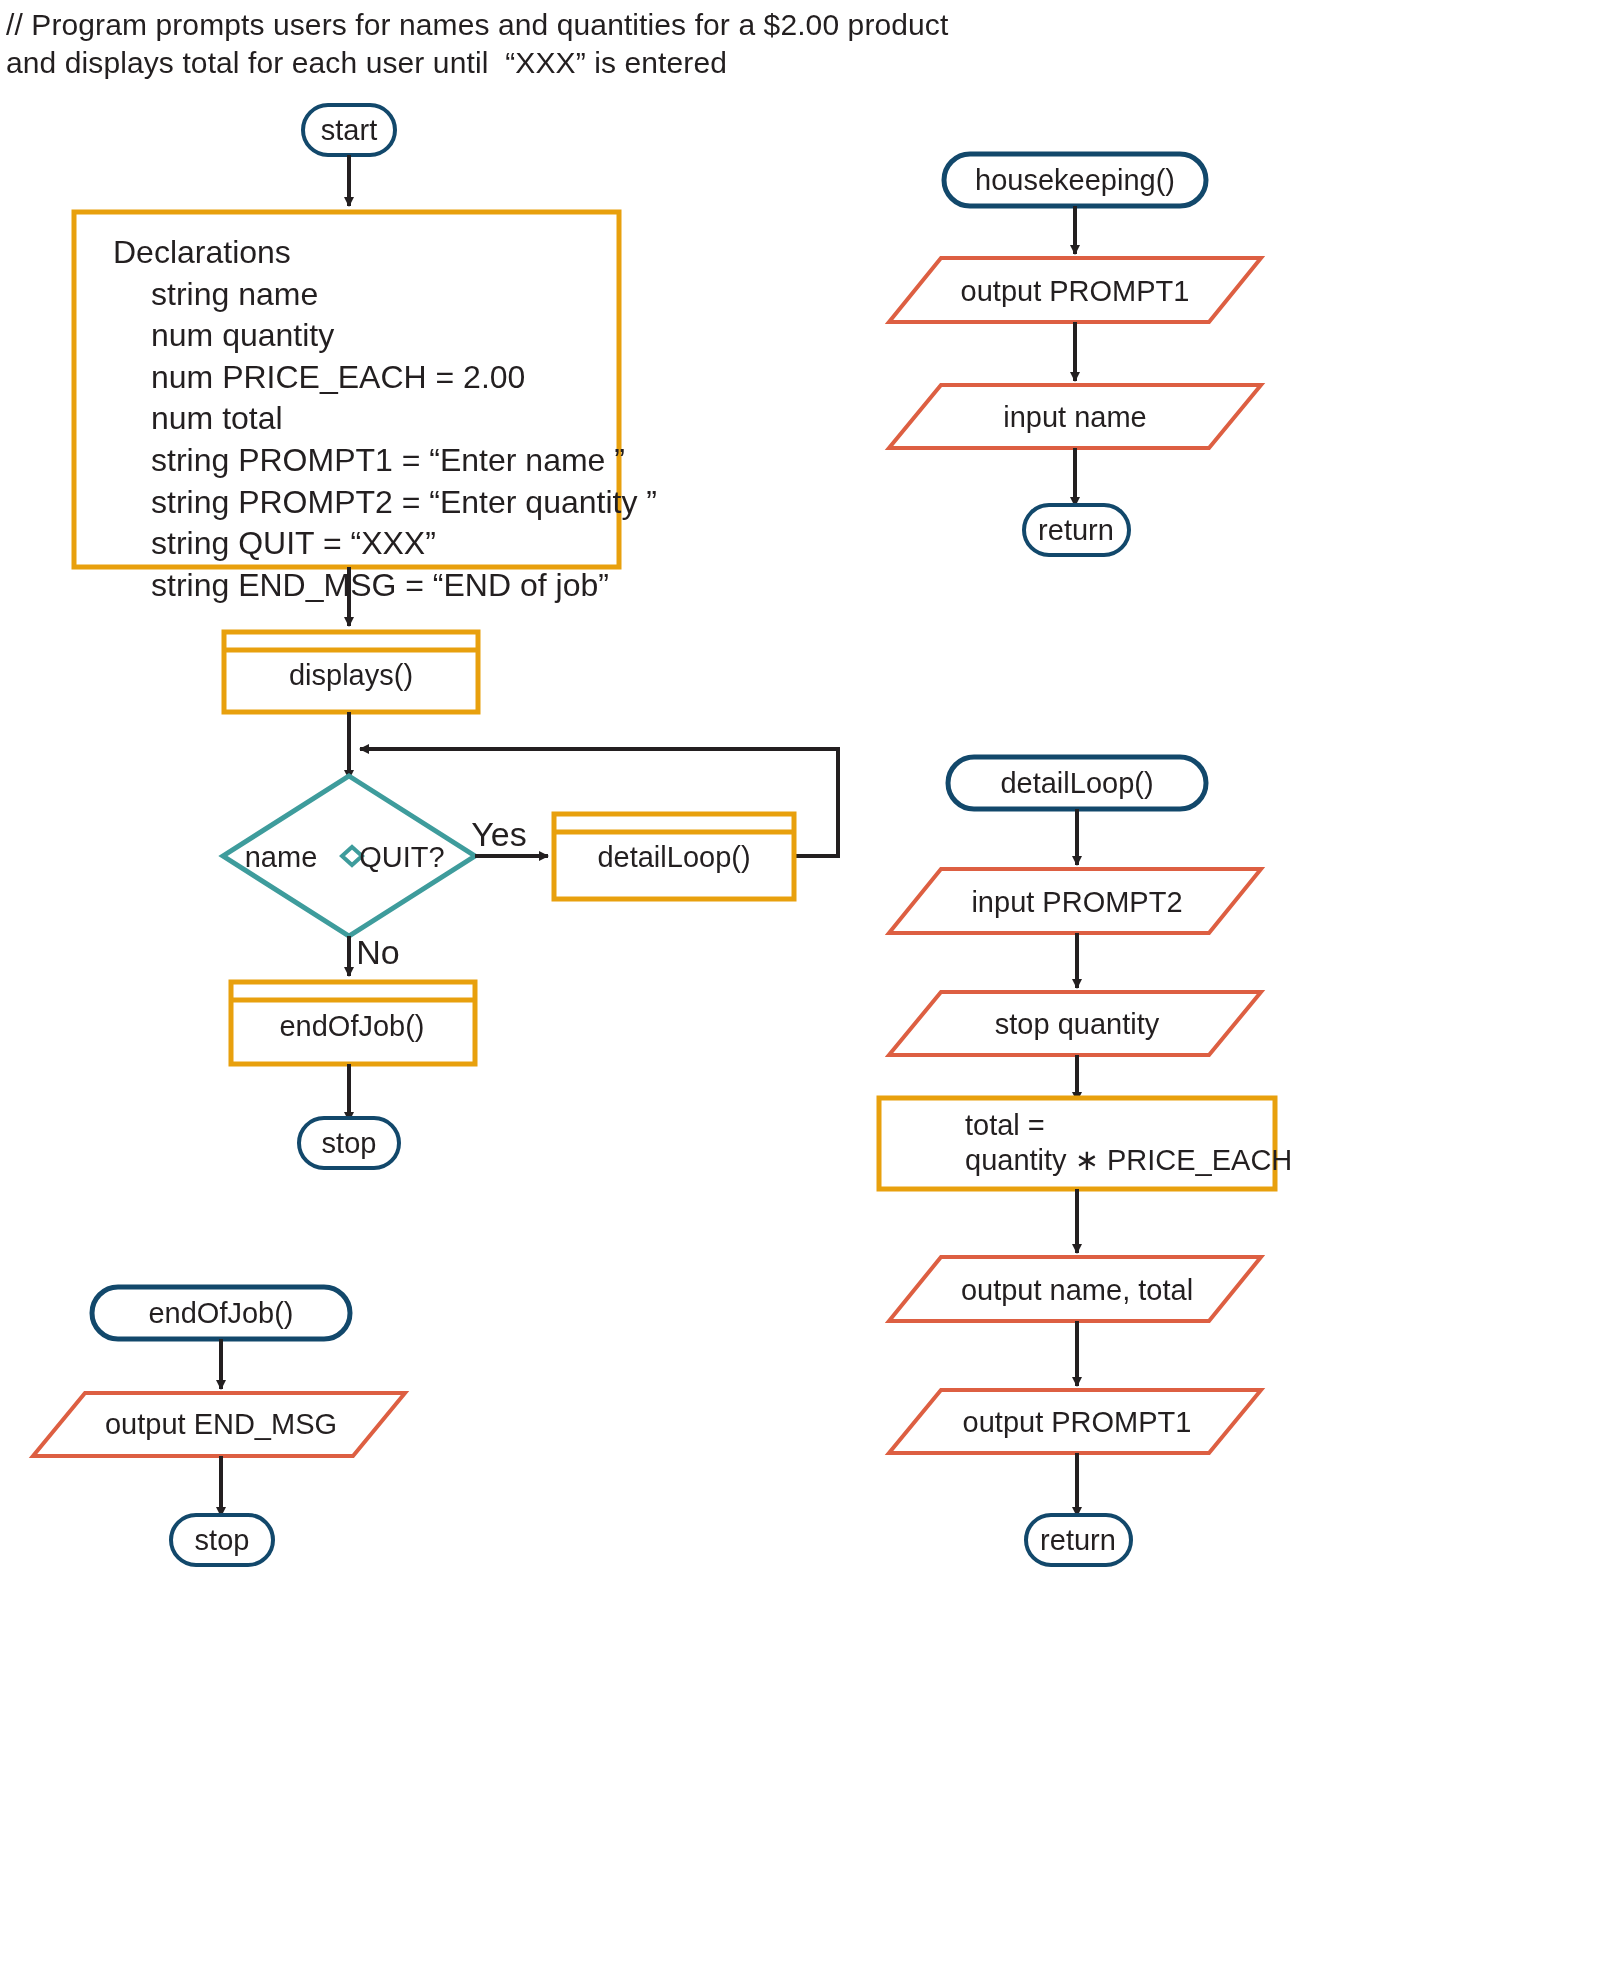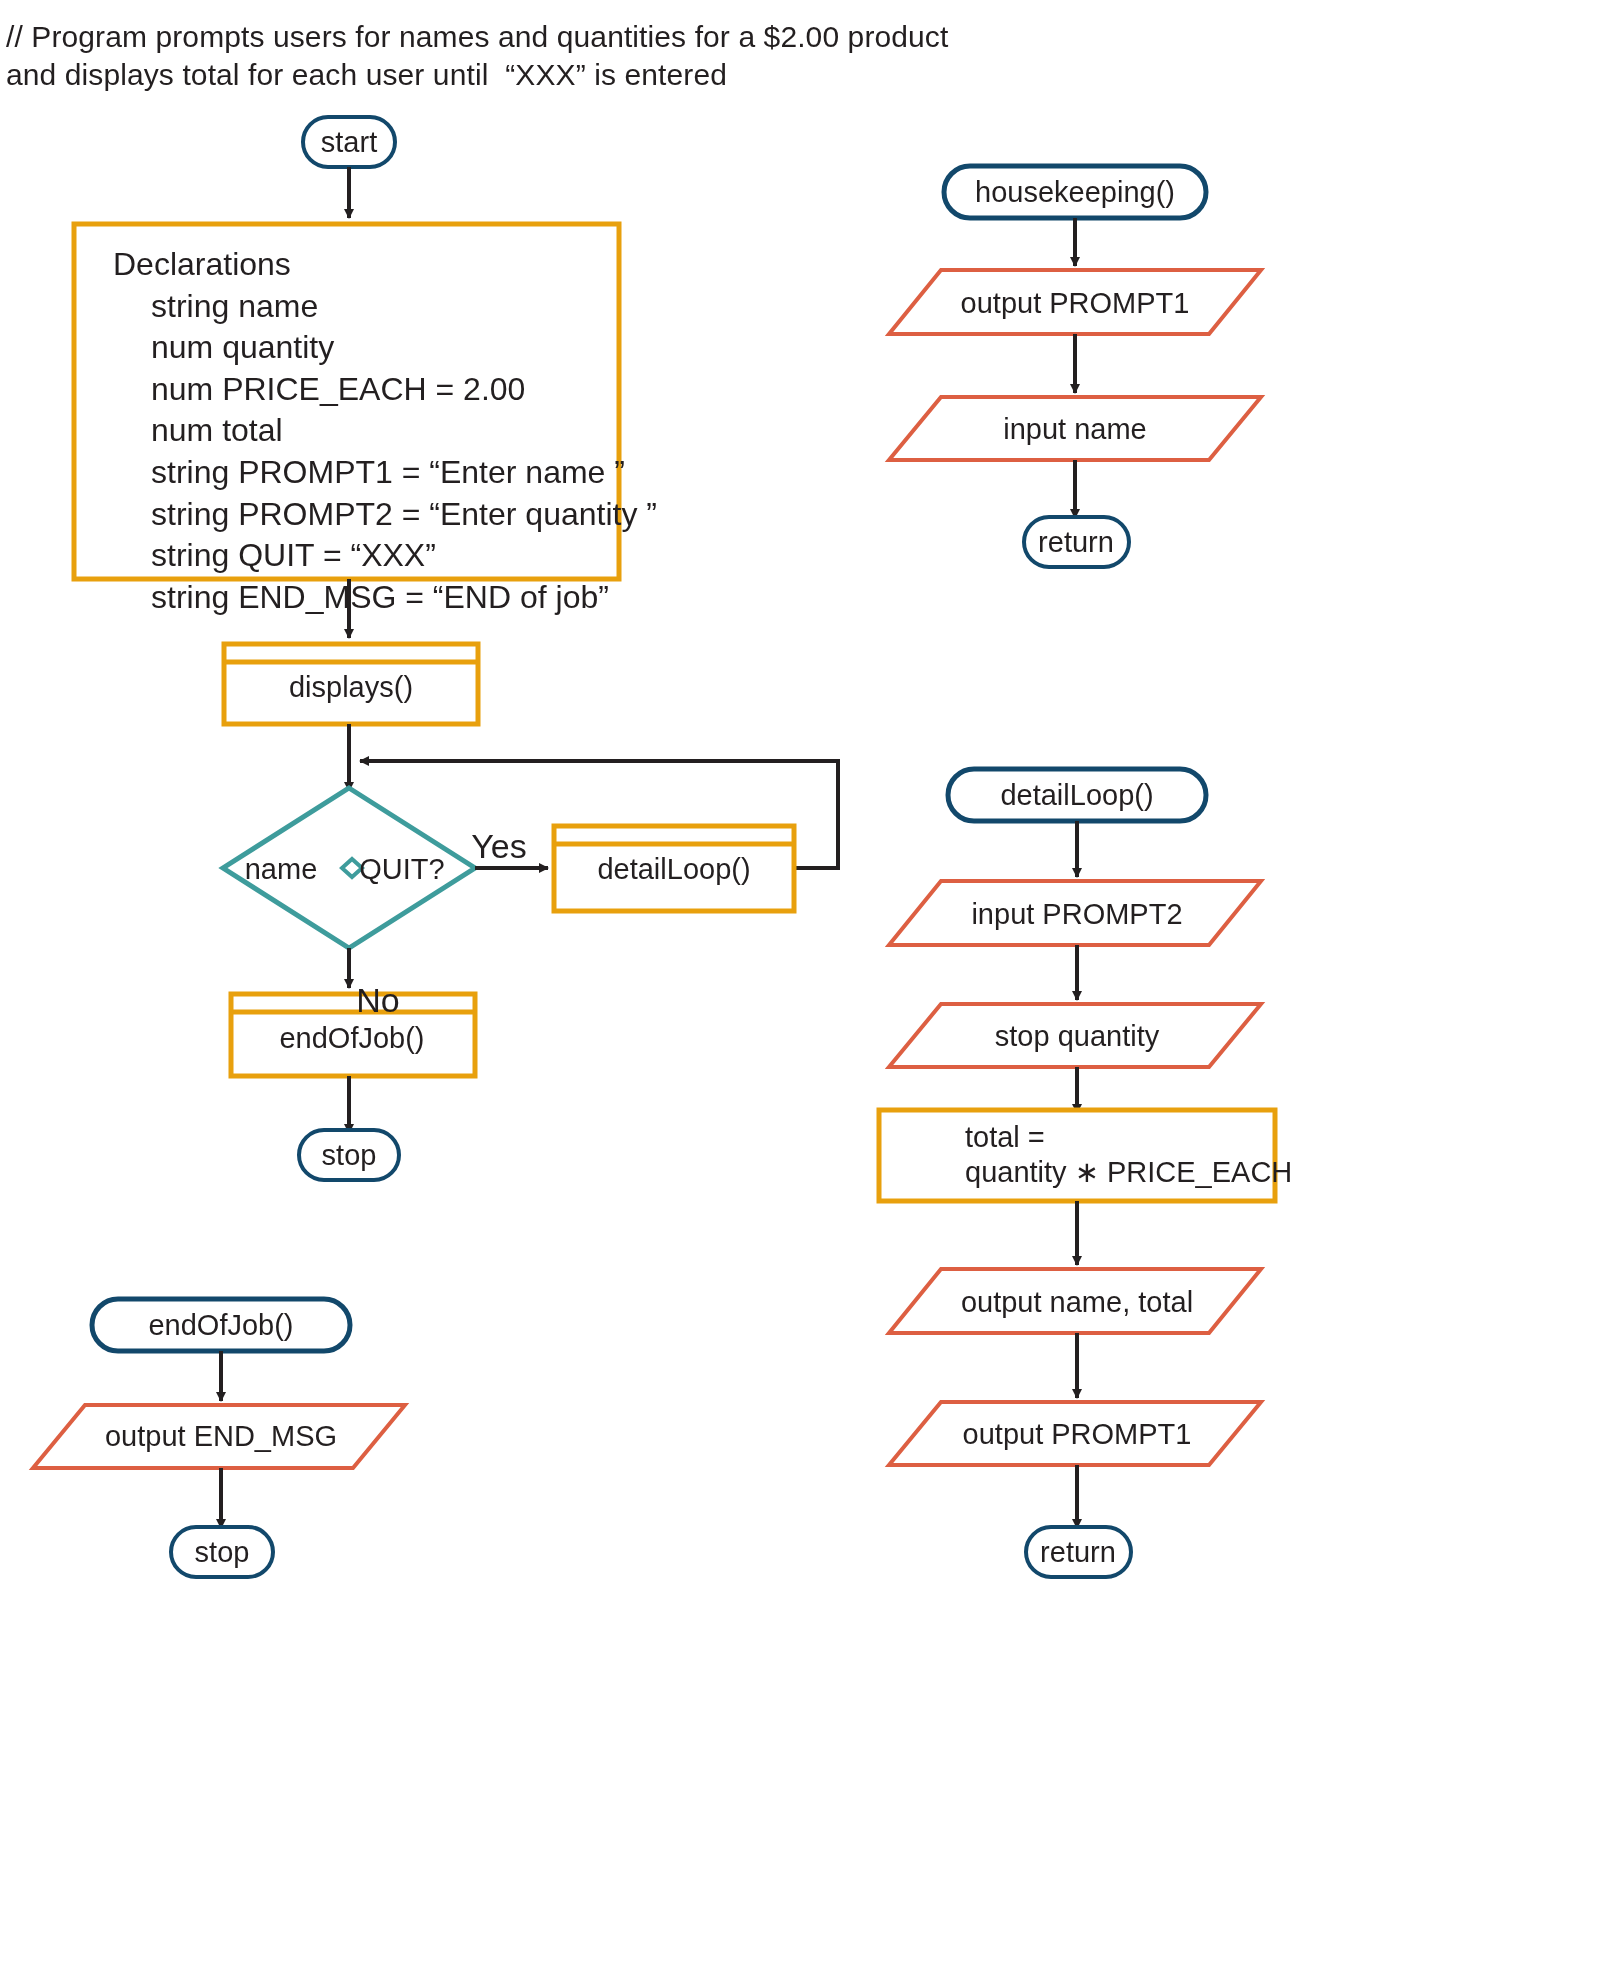--- a/index.html
+++ b/index.html
@@ -1,18 +1,18 @@
 <!DOCTYPE html>
 <html><head>
 <meta charset="utf-8">
 <style>
   html,body{margin:0;padding:0;background:#fff;}
   body{width:1597px;height:1974px;position:relative;
        font-family:"Liberation Sans","DejaVu Sans",sans-serif;color:#231f20;}
-  #stage{position:absolute;left:0;top:16px;width:1597px;height:1460px;}
+  #stage{position:absolute;left:0;top:4px;width:1597px;height:1460px;}
   svg{position:absolute;left:0;top:0;width:1597px;height:1974px;overflow:visible;}
   .cmt{position:absolute;left:6px;top:2px;width:1060px;font-size:30px;line-height:1.28;
        white-space:pre-wrap;letter-spacing:.1px;}
   .lbl{position:absolute;font-size:29px;line-height:1.0;white-space:pre;
        text-align:center;transform:translate(-50%,-50%);pointer-events:none;}
   .lbl.left{text-align:left;transform:translate(0,-50%);margin-left:20px;}
   .decl{position:absolute;font-size:32px;line-height:1.30;white-space:pre;}
   .yn{position:absolute;font-size:34px;transform:translate(-50%,-50%);}
 </style>
 </head>
@@ -100,21 +100,21 @@
 
   <div class="lbl" style="left:349px;top:126px;">start</div>
 
   <div class="decl" style="left:113px;top:228px;"><span style="display: block;">Declarations</span><span style="display: block; padding-left: 38px;">string name</span><span style="display: block; padding-left: 38px;">num quantity</span><span style="display: block; padding-left: 38px;">num PRICE_EACH = 2.00</span><span style="display: block; padding-left: 38px;">num total</span><span style="display: block; padding-left: 38px;">string PROMPT1 = “Enter name ”</span><span style="display: block; padding-left: 38px;">string PROMPT2 = “Enter quantity ”</span><span style="display: block; padding-left: 38px;">string QUIT = “XXX”</span><span style="display: block; padding-left: 38px;">string END_MSG = “END of job”</span></div>
 
   <div class="lbl" style="left:351px;top:671px;">displays()</div>
 
   <div class="lbl" style="left:281px;top:853px;">name</div>
   <div class="lbl" style="left:402px;top:853px;">QUIT?</div>
   <div class="yn" style="left:499px;top:830px;">Yes</div>
-  <div class="yn" style="left:378px;top:948px;margin-top:36px;">No</div>
+  <div class="yn" style="left:378px;top:948px;">No</div>
 
   <div class="lbl" style="left:674px;top:853px;">detailLoop()</div>
   <div class="lbl" style="left:352px;top:1022px;">endOfJob()</div>
   <div class="lbl" style="left:349px;top:1139px;">stop</div>
 
   <div class="lbl" style="left:1075px;top:176px;">housekeeping()</div>
   <div class="lbl" style="left:1075px;top:287px;">output PROMPT1</div>
   <div class="lbl" style="left:1075px;top:413px;text-align:center;">input name</div>
   <div class="lbl" style="left:1076px;top:526px;">return</div>
 

